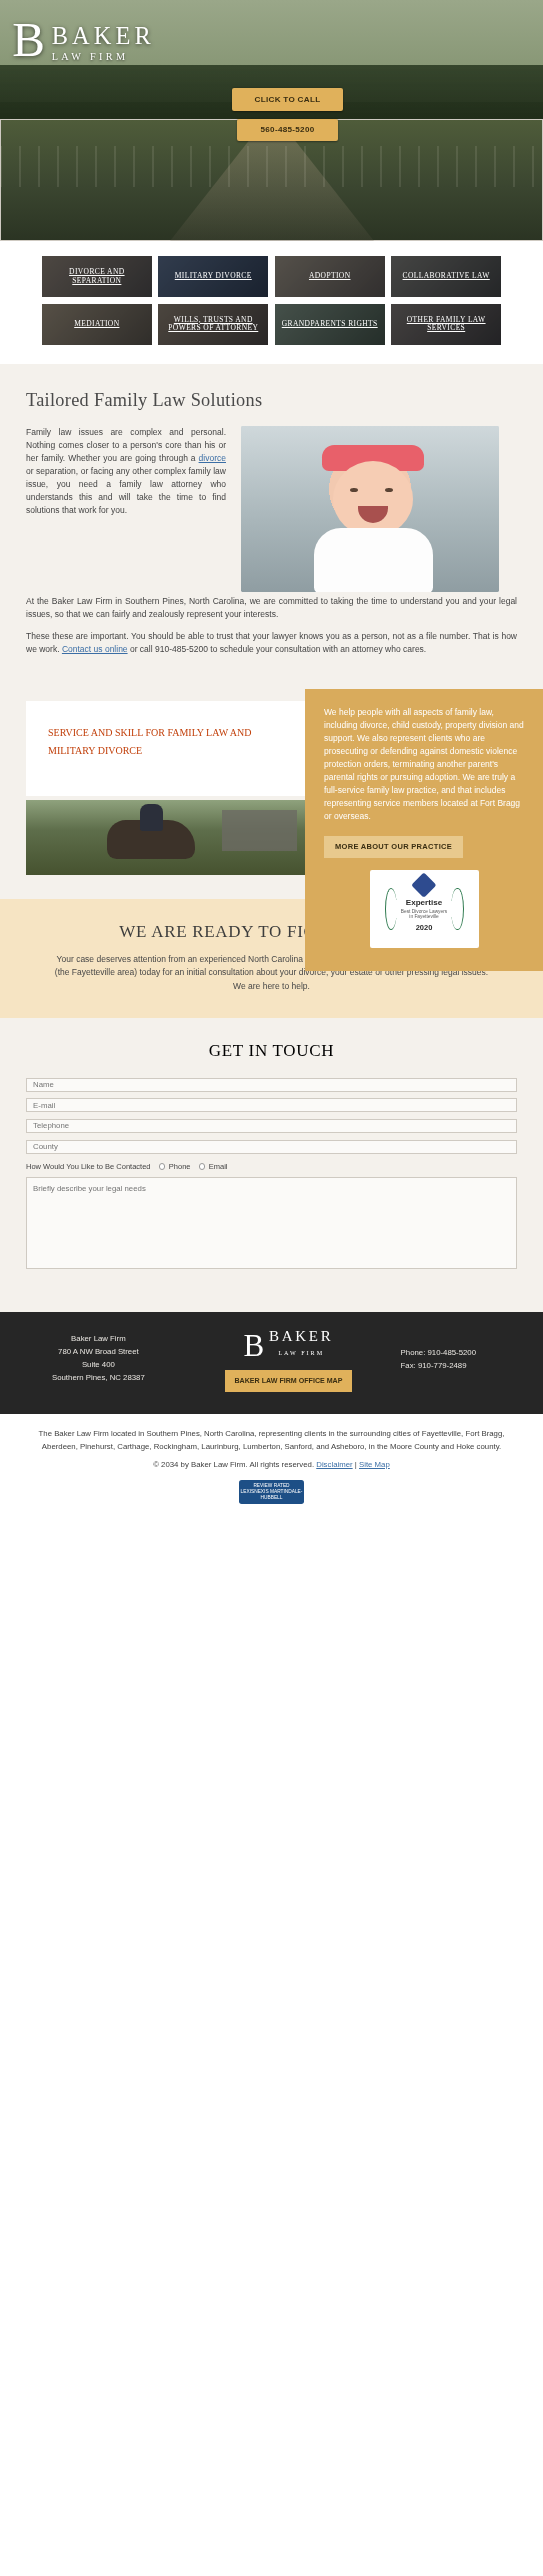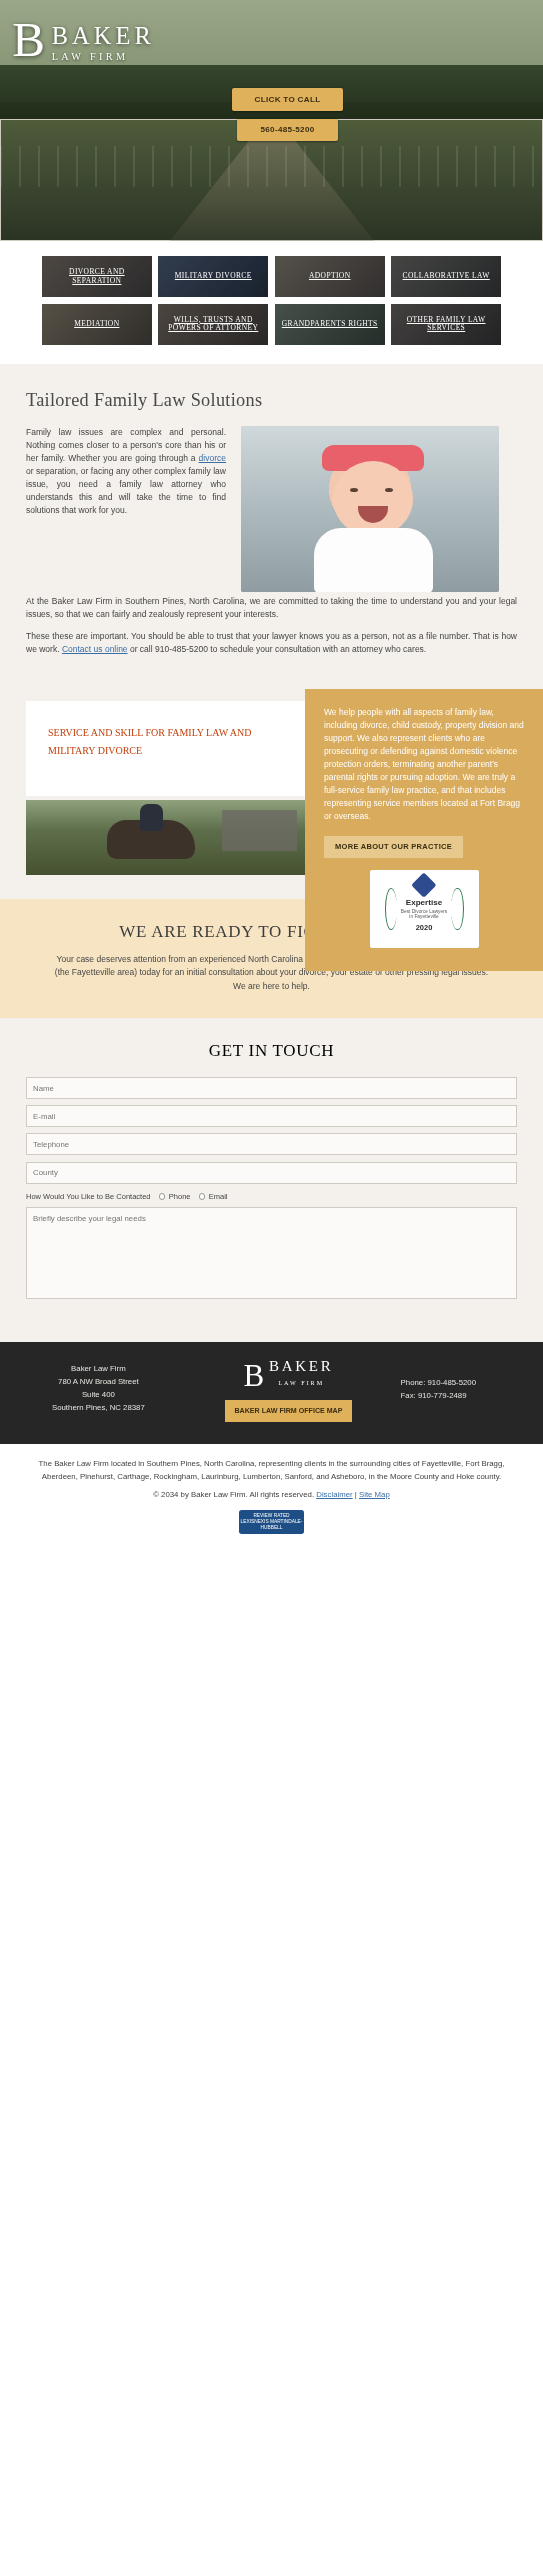--- a/index.html
+++ b/index.html
@@ -293,21 +293,21 @@
     font-family:"Liberation Serif", serif;
     font-weight:normal;
     font-size:17px;
     color:#000000;
     letter-spacing:0.7px;
     text-align:center;
     margin-bottom:16.3px;
   }
   .field {
     width:100%;
-    height:22px;
+    height:14px;
     border:0.7px solid #cfcac2;
     background:#fbfaf8;
     font-size:7.8px;
     color:#777;
     padding:0 6.1px;
     margin-bottom:6.1px;
     font-family:"Liberation Sans", sans-serif;
   }
   .radio-row {
     display:flex; align-items:center; gap:8.1px;

